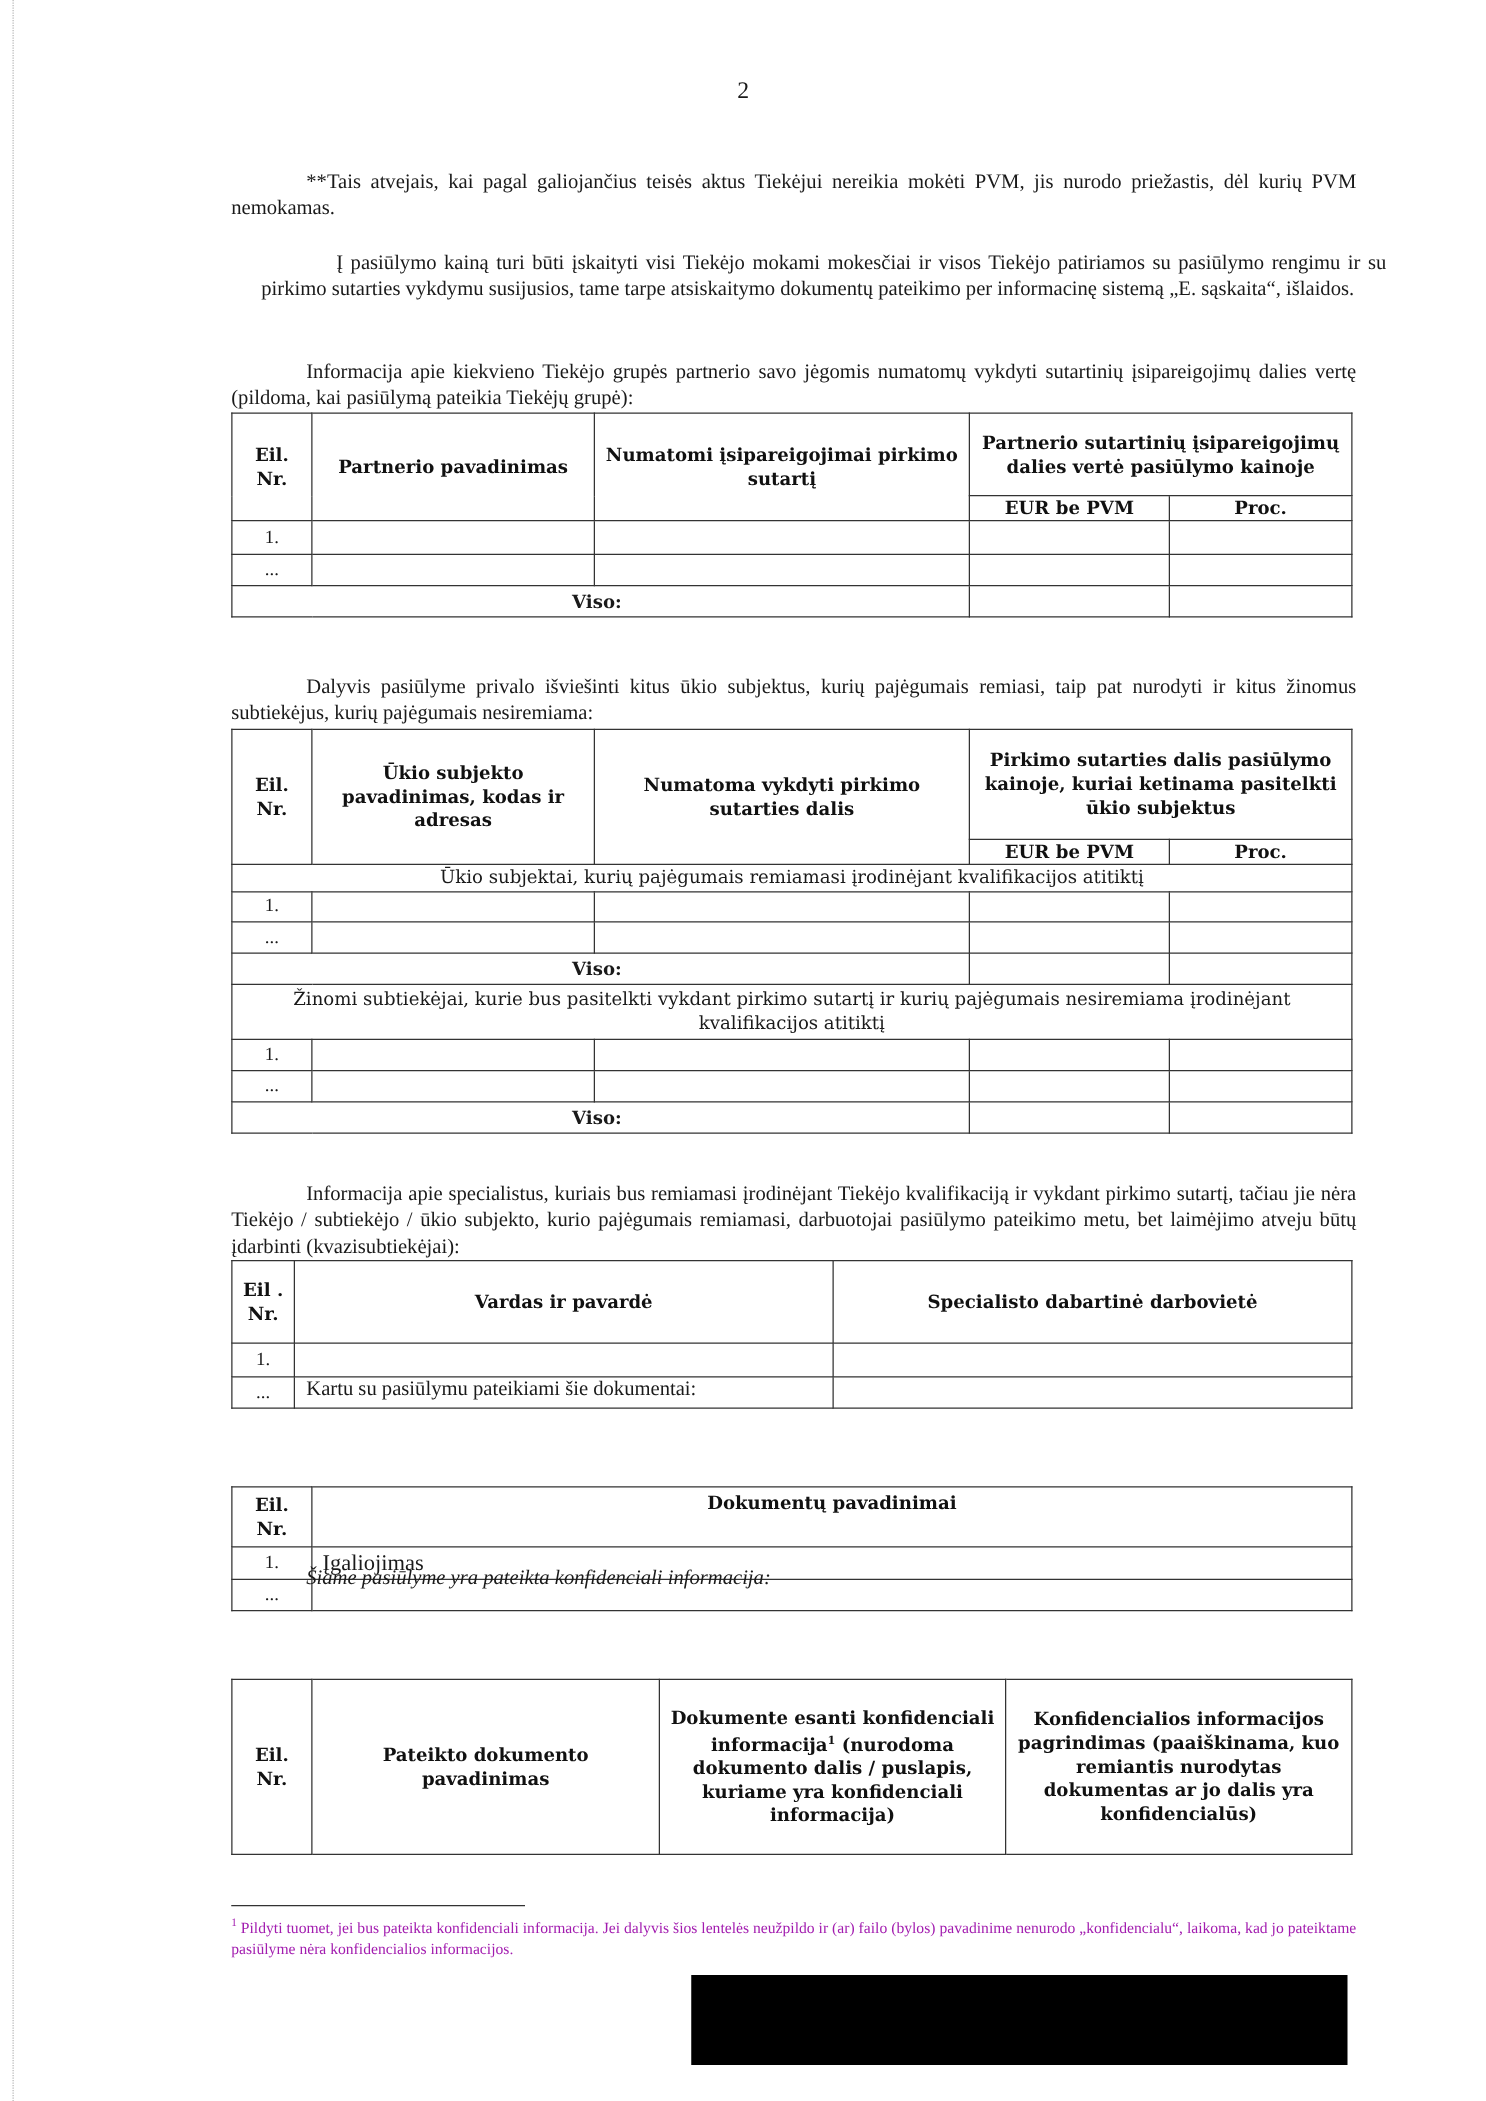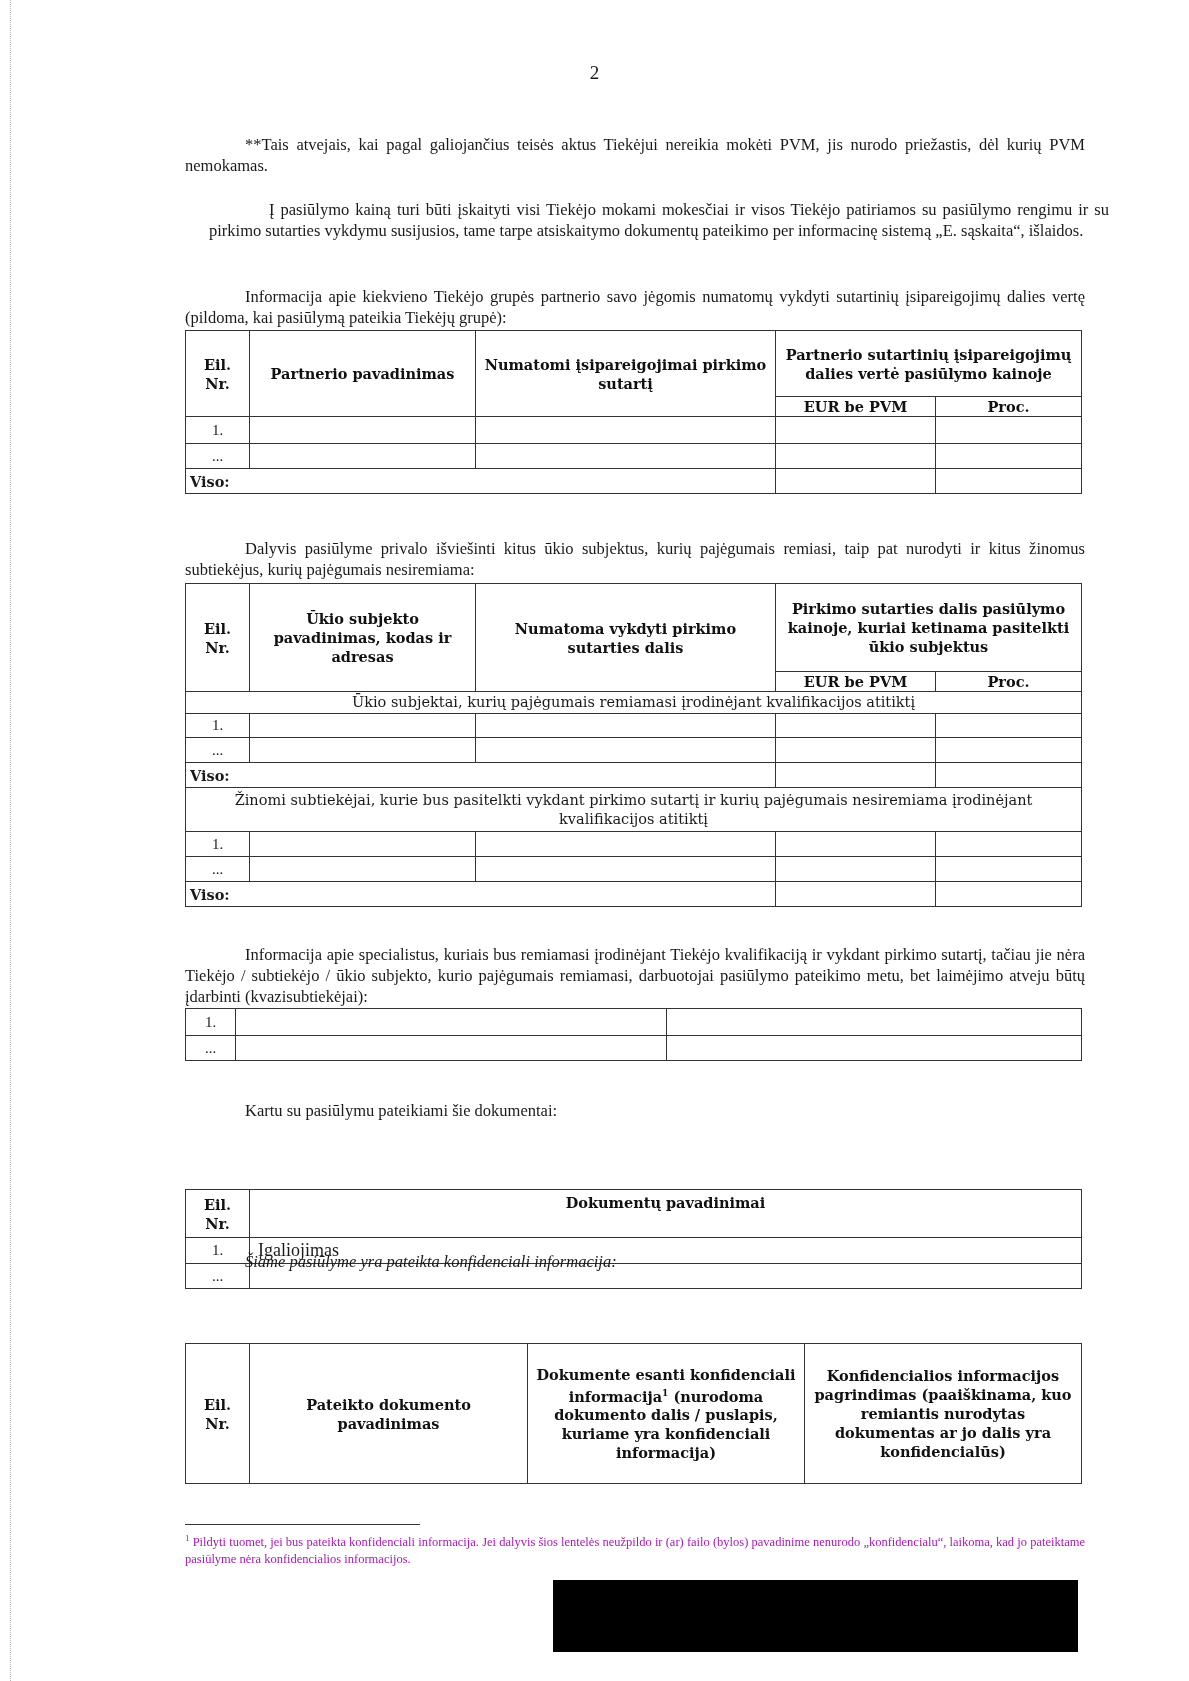--- a/index.html
+++ b/index.html
@@ -12,21 +12,21 @@
   .para { position: absolute; left: 185px; width: 900px; font-size: 16.5px; line-height: 21px;
           text-align: justify; }
   .para .indent { display: inline-block; width: 60px; }
   table.form { position: absolute; left: 185px; width: 896px; border-collapse: collapse;
                table-layout: fixed; }
   table.form td, table.form th { border: 1px solid #333; padding: 0 4px; font-size: 15px;
                vertical-align: middle; }
   table.form th { font-family: "DejaVu Serif", "Liberation Serif", serif; font-weight: bold;
                   font-size: 14.5px; line-height: 19px; text-align: center; color: #111; }
   table.form td.nr { text-align: center; font-size: 15px; }
-  table.form td.viso { text-align: left; font-weight: bold; font-family: "DejaVu Serif", serif;
+  table.form td.viso { text-align: center; font-weight: bold; font-family: "DejaVu Serif", serif;
                        font-size: 14.5px; padding-right: 10px; }
   table.form td.section { text-align: center; font-weight: normal; font-family: "DejaVu Serif", serif;
                           font-size: 14.5px; line-height: 19px; }
   table.form td.value { font-size: 18px; padding-left: 8px; margin-top: 20px; }
   .footnote-rule { position: absolute; left: 185px; top: 1524px; width: 235px; height: 0;
                    border-top: 1px solid #333; }
   .footnote { position: absolute; left: 185px; top: 1530px; width: 900px; font-size: 12.5px;
               line-height: 17px; text-align: justify; color: #a21caf; }
   .footnote sup { font-size: 9px; }
   .redaction { position: absolute; left: 553px; top: 1580px; width: 525px; height: 72px;
@@ -167,20 +167,25 @@
   <span class="indent"></span><span>Informacija apie specialistus, kuriais bus remiamasi įrodinėjant Tiekėjo kvalifikaciją ir vykdant pirkimo sutartį, tačiau jie nėra Tiekėjo / subtiekėjo / ūkio subjekto, kurio pajėgumais remiamasi, darbuotojai pasiūlymo pateikimo metu, bet laimėjimo atveju būtų įdarbinti (kvazisubtiekėjai):</span>
 </div>
 
 <table class="form" style="top:1008px;">
   <colgroup>
     <col style="width:50px">
       <col style="width:431px">
       <col style="width:415px">
   </colgroup>
   <tbody>
+      <tr style="height:66px">
+    <th style="padding:0 2px;">Eil . Nr.</th>
+    <th>Vardas ir pavardė</th>
+    <th>Specialisto dabartinė darbovietė</th>
+  </tr>
   <tr style="height:27px">
     <td class="nr">1.</td>
     <td></td>
     <td></td>
   </tr>
   <tr style="height:25px">
     <td class="nr">...</td>
     <td></td>
     <td></td>
   </tr>

